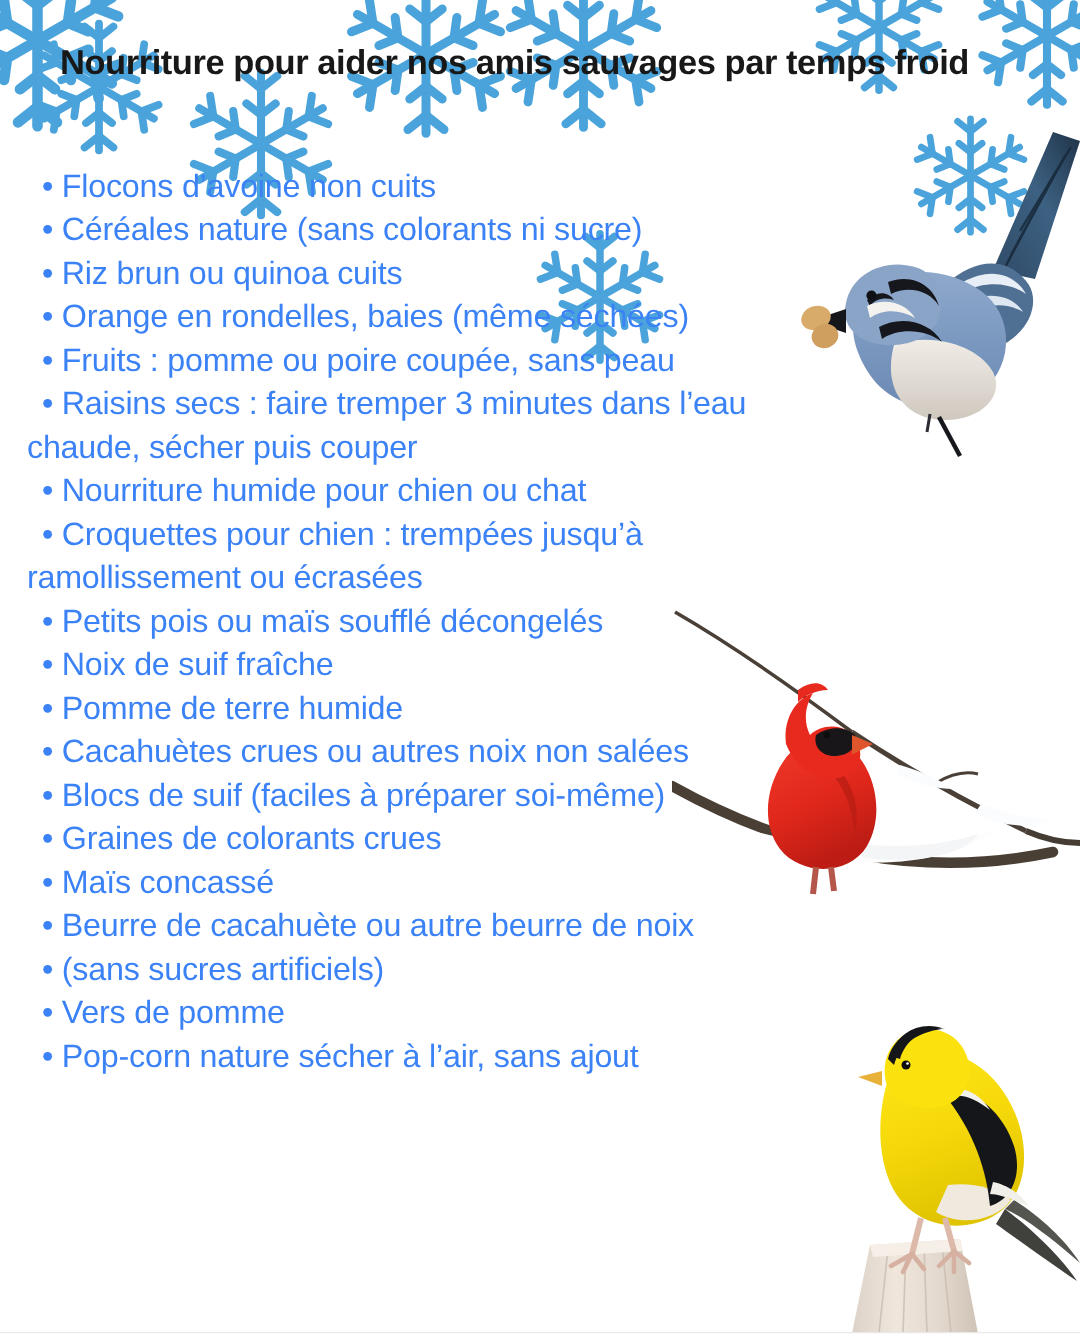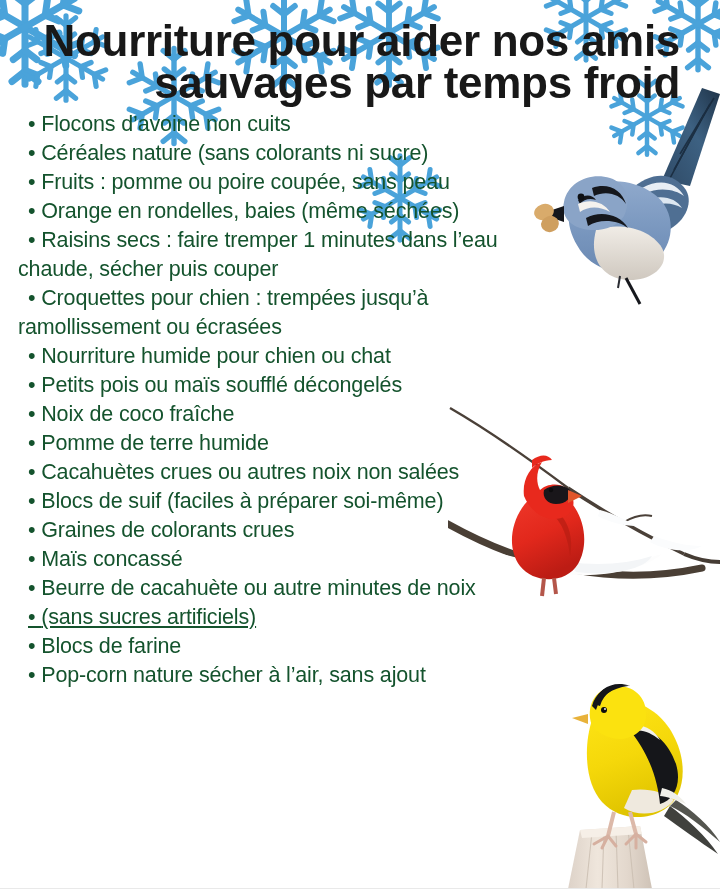--- a/index.html
+++ b/index.html
@@ -53,54 +53,53 @@
     position: absolute;
     inset: 0;
     z-index: 2;
   }
 
   #poster-title {
     position: absolute;
     top: 20px;
     left: 40px;
     width: 640px;
-    text-align: right;
-    font-size: 44px;
+    text-align: left;
+    font-size: 23px;
     line-height: 42px;
     font-weight: bold;
     color: #181818;
     letter-spacing: -0.3px;
     z-index: 4;
   }
 
   #food-list {
     position: absolute;
     top: 110px;
     left: 18px;
     width: 520px;
     list-style: none;
     font-size: 21.5px;
     line-height: 29px;
-    color: #14532d;
+    color: #3b82f6;
     letter-spacing: -0.15px;
   }
 
   #food-list li {
     position: relative;
     padding-left: 0;
     text-indent: 10px;
     white-space: normal;
   }
   #food-list li::before {
     content: "\2022\00a0";
   }
 
   .plain-line {
     text-indent: 10px;
-    text-decoration: underline;
   }
   .plain-line::before { content: ""; }
 </style>
 </head>
 <body>
 
 <div id="poster">
 
   <div class="flake-layer">
 
@@ -465,35 +464,36 @@
     </div>
 
   </div>
 
   <h1 id="poster-title">Nourriture pour aider nos amis sauvages par temps froid</h1>
 
   <div class="text-layer">
     <ul id="food-list">
       <li>Flocons d’avoine non cuits</li>
       <li>Céréales nature (sans colorants ni sucre)</li>
+      <li>Riz brun ou quinoa cuits</li>
+      <li>Orange en rondelles, baies (même séchées)</li>
       <li>Fruits : pomme ou poire coupée, sans peau</li>
-      <li>Orange en rondelles, baies (même séchées)</li>
-      <li>Raisins secs : faire tremper 1 minutes dans l’eau chaude, sécher puis couper</li>
+      <li>Raisins secs : faire tremper 3 minutes dans l’eau chaude, sécher puis couper</li>
+      <li>Nourriture humide pour chien ou chat</li>
       <li>Croquettes pour chien : trempées jusqu’à ramollissement ou écrasées</li>
-      <li>Nourriture humide pour chien ou chat</li>
       <li>Petits pois ou maïs soufflé décongelés</li>
-      <li>Noix de coco fraîche</li>
+      <li>Noix de suif fraîche</li>
       <li>Pomme de terre humide</li>
       <li>Cacahuètes crues ou autres noix non salées</li>
       <li>Blocs de suif (faciles à préparer soi-même)</li>
       <li>Graines de colorants crues</li>
       <li>Maïs concassé</li>
-      <li>Beurre de cacahuète ou autre minutes de noix</li>
+      <li>Beurre de cacahuète ou autre beurre de noix</li>
       <li class="plain-line">(sans sucres artificiels)</li>
-      <li>Blocs de farine</li>
+      <li>Vers de pomme</li>
       <li>Pop-corn nature sécher à l’air, sans ajout</li>
     </ul>
   </div>
 
   <div class="photo-layer">
 
     <div class="photo" style="left:534px; top:82px; width:190px; height:235px;">
       <svg viewBox="0 0 190 235">
         <defs>
           <linearGradient id="jayTail" x1="0" y1="1" x2="1" y2="0">

